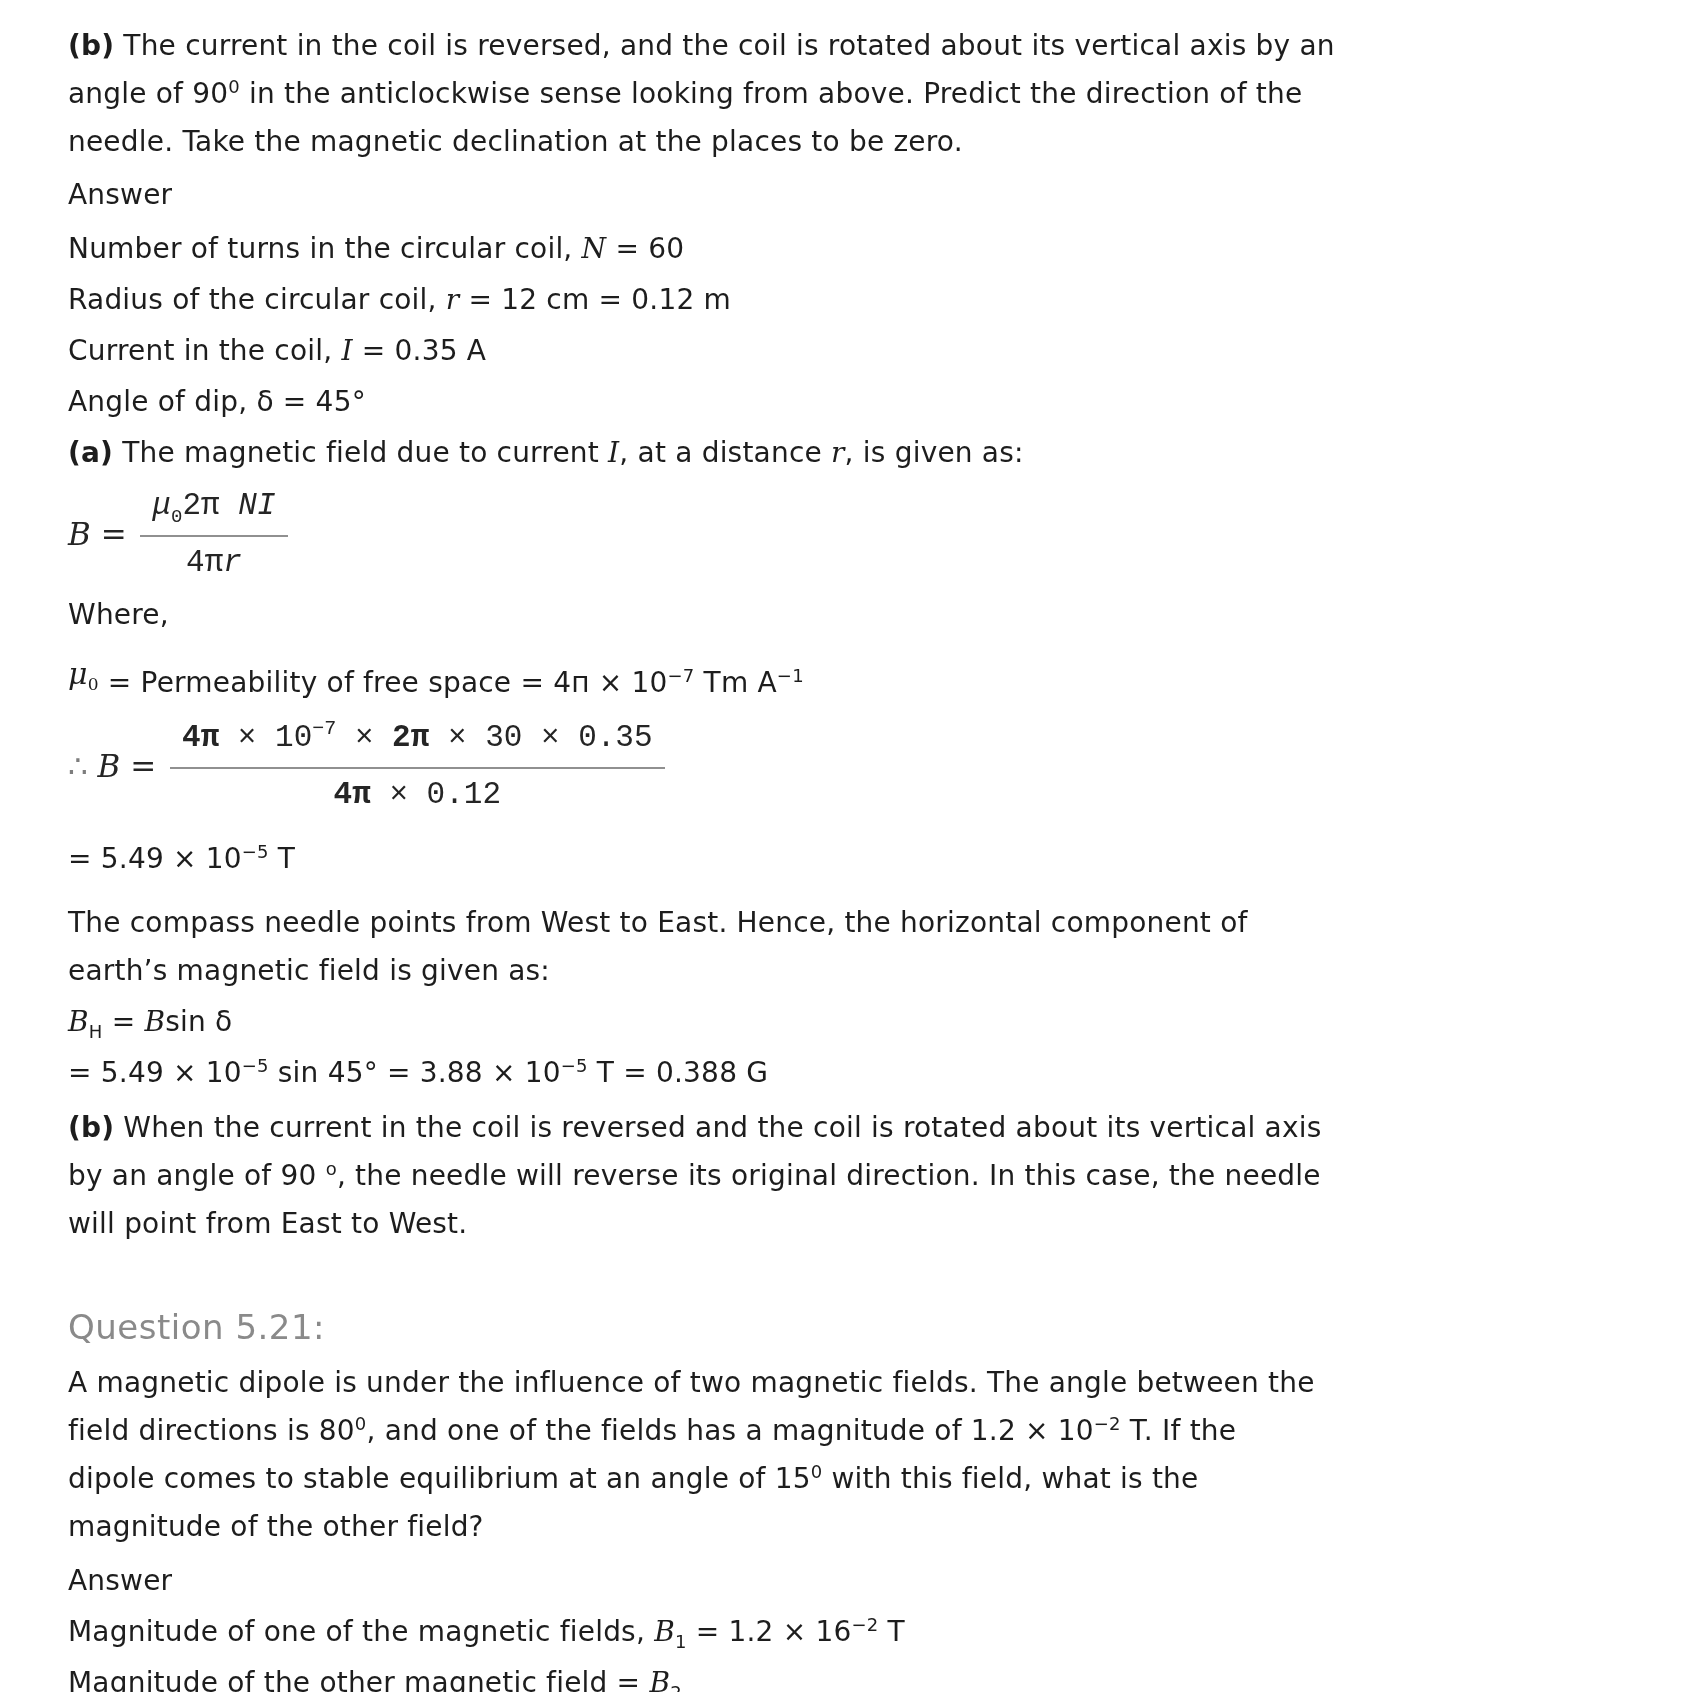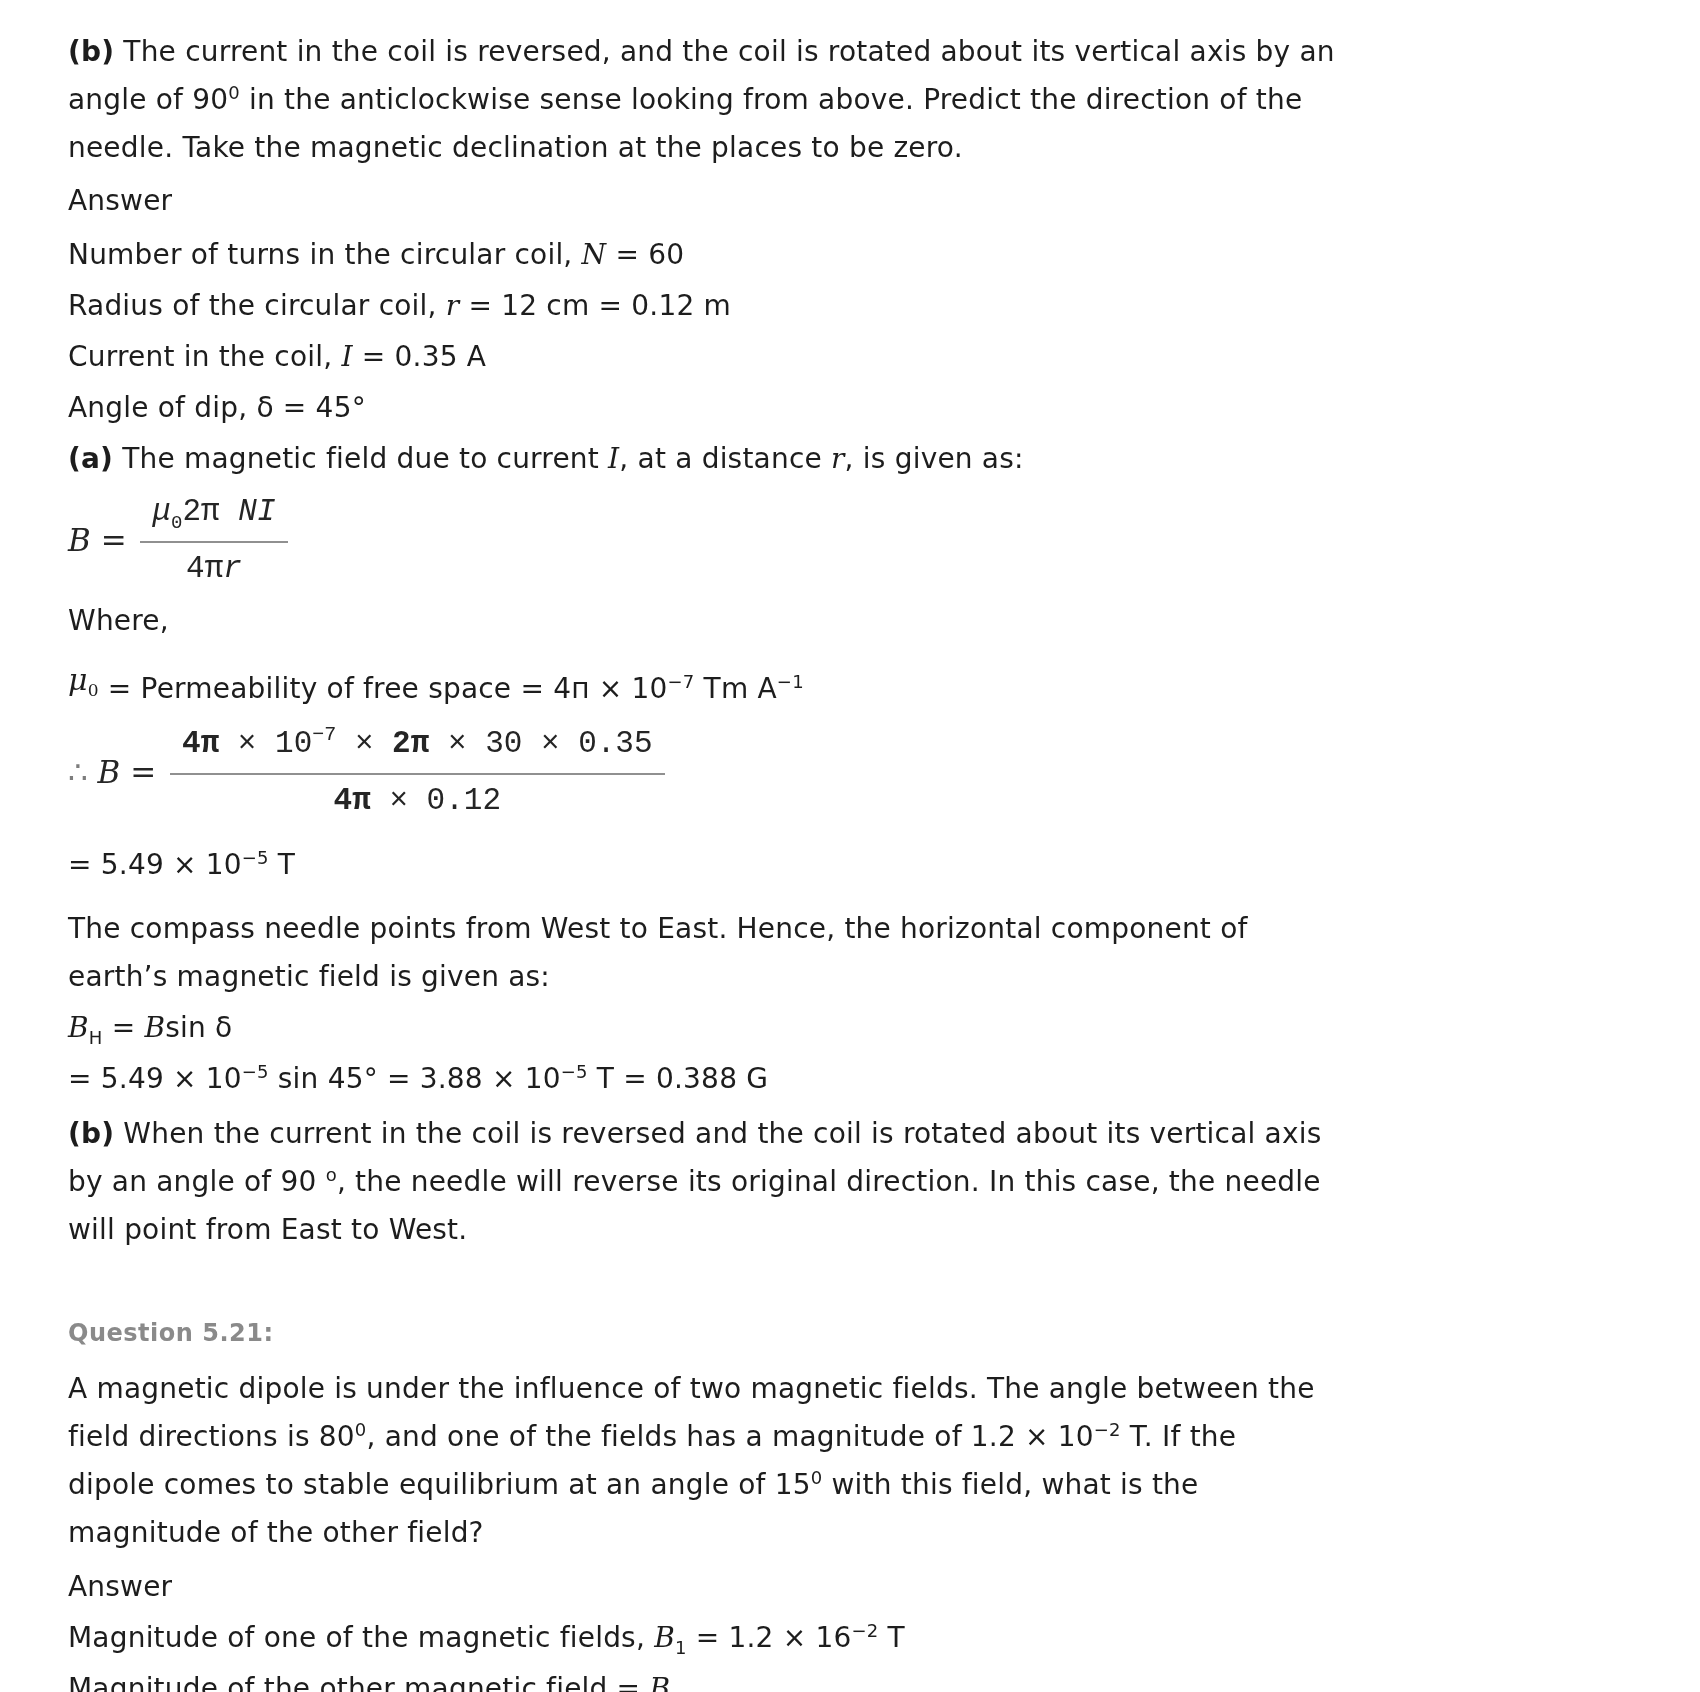--- a/index.html
+++ b/index.html
@@ -4,38 +4,38 @@
 <style>
   html, body {
     margin: 0; padding: 0;
     background: #ffffff;
     width: 1700px; height: 1692px;
     overflow: hidden;
   }
   #page {
     box-sizing: border-box;
     width: 1700px; height: 1692px;
-    padding: 28px 40px 0 68px;
+    padding: 22px 40px 0 68px;
     display: flex;
     flex-direction: column;
     align-items: flex-start;
     font-family: "DejaVu Sans", "Liberation Sans", sans-serif;
     color: var(--text-color, #1d1d1d);
   }
   .block { margin: 0 0 3px 0; }
   .line {
     font-size: 28px;
     line-height: 48px;
     height: 48px;
     white-space: pre;
     letter-spacing: 0.2px;
   }
   .heading .line {
-    font-weight: bold;
-    font-size: 24px;
+    font-weight: normal;
+    font-size: 34px;
     color: var(--heading-color, #8a8a8a);
     letter-spacing: 0.5px;
   }
   .seg { }
   .seg-b { font-weight: bold; }
   .seg-i { font-family: "DejaVu Serif", "Liberation Serif", serif; font-style: italic; }
   .seg-sup { font-size: 18px; position: relative; top: -10px; }
   .seg-sub { font-size: 18px; position: relative; top: 7px; }
   .seg-mu  { font-family: "DejaVu Serif", "Liberation Serif", serif; font-style: italic; font-size: 30px; position: relative; top: -8px; }
   .seg-mu0 { font-family: "DejaVu Serif", "Liberation Serif", serif; font-size: 17px; position: relative; top: -2px; }

